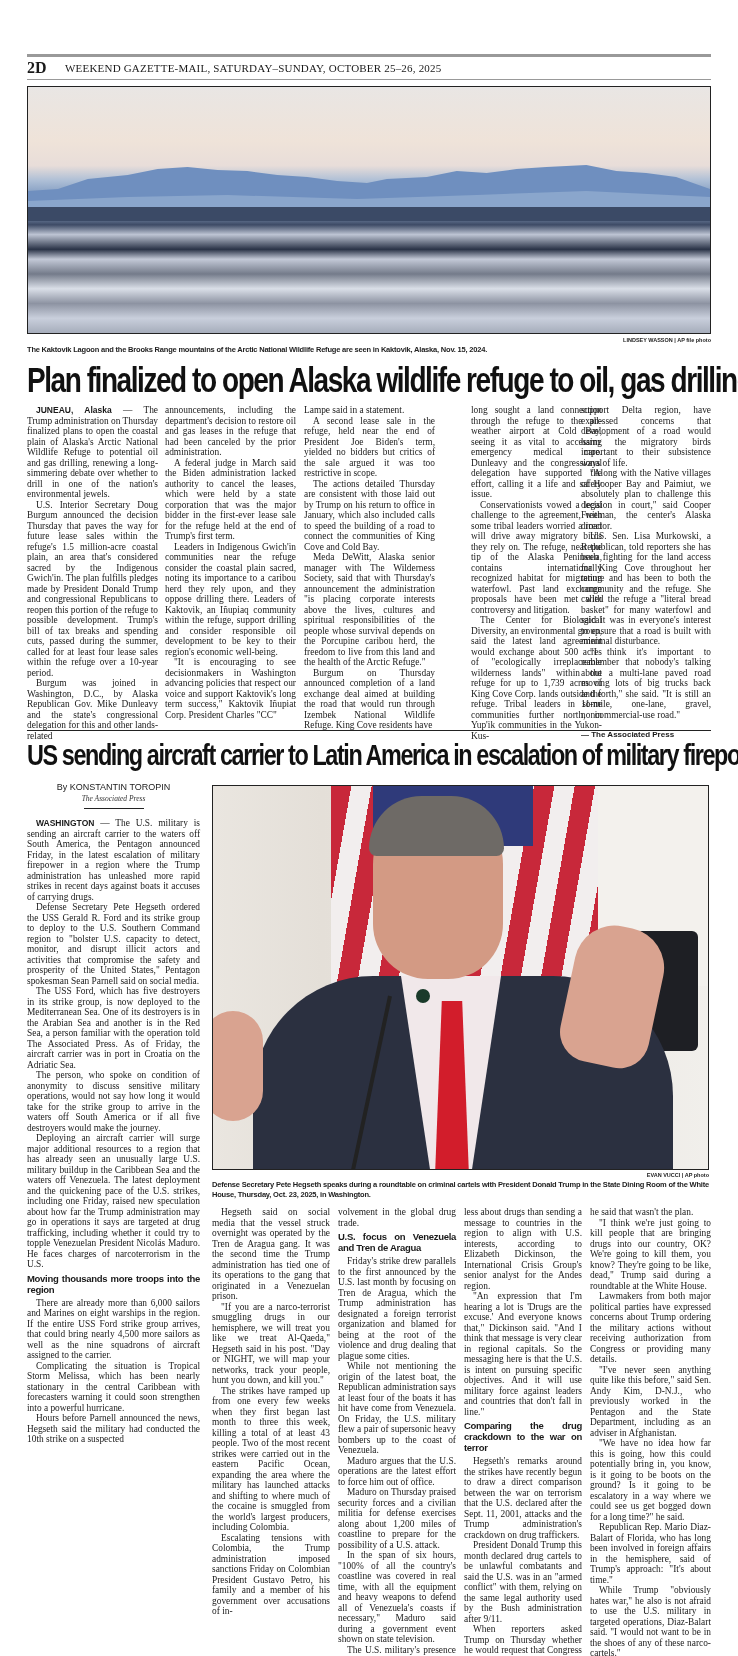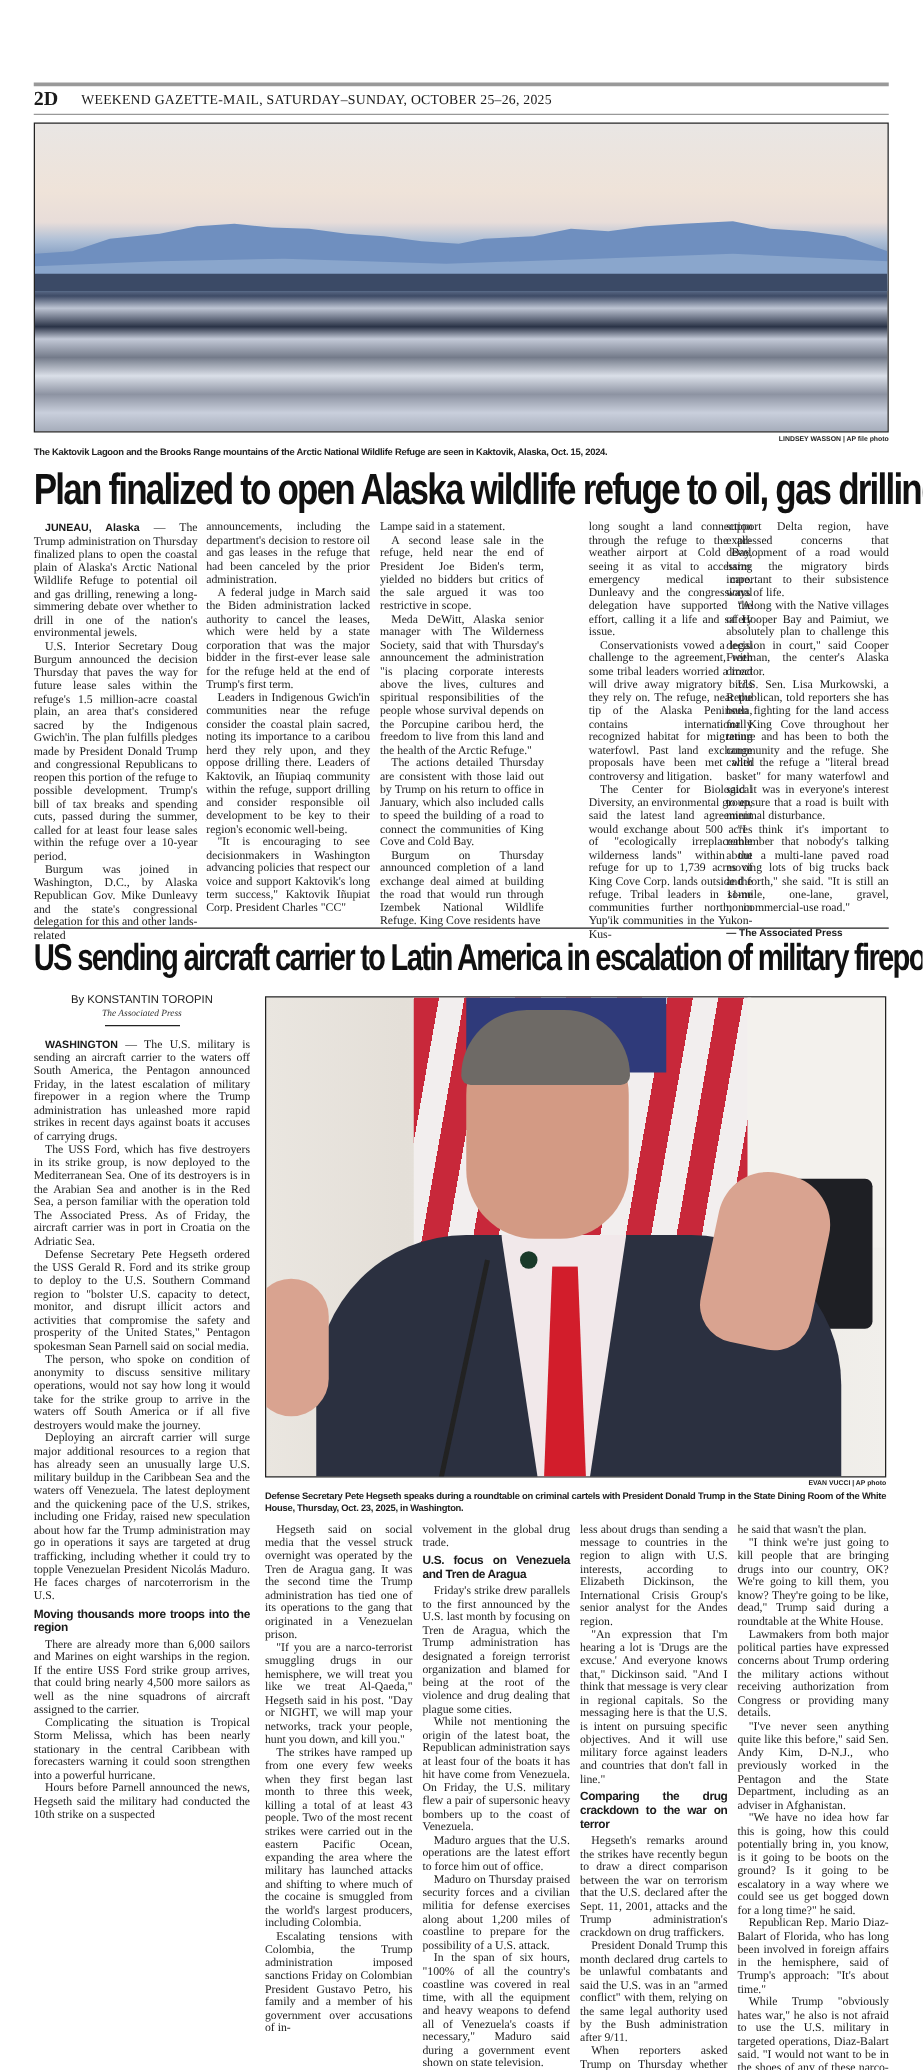--- a/index.html
+++ b/index.html
@@ -1,17 +1,17 @@
 <!DOCTYPE html>
 <html><head>
 <meta charset="utf-8">
 <style>
   * { box-sizing: border-box; margin: 0; padding: 0; }
   body { width: 738px; height: 1656px; background: #fff; color: #1a1a1a; font-family: "DejaVu Serif", serif; position: relative; overflow: hidden; }
-  .page { position: absolute; left: 27px; top: 12px; width: 684px; height: 1380px; }
+  .page { position: absolute; left: 27px; top: 0; width: 684px; height: 1380px; }
 
   .folio { position: absolute; top: 54px; left: 0; width: 684px; height: 26px; border-top: 3px solid #999; border-bottom: 1px solid #999; display: flex; align-items: center; }
   .folio .pg { font-family: "Liberation Serif", serif; font-weight: bold; font-size: 16px; width: 38px; }
   .folio .dl { font-family: "Liberation Serif", serif; font-size: 11px; letter-spacing: 0.2px; }
 
   .photo1 { position: absolute; top: 86px; left: 0; width: 684px; height: 248px; border: 1px solid #222; overflow: hidden;
     background: linear-gradient(180deg, #e9e6e4 0%, #efe3d9 22%, #e8ddd9 32%, #aebfd6 38%, #7f9ac0 44%, #9fb6d6 50%, #3e4b66 56%, #bdc4d3 60%, #2a3347 66%, #c3c9d7 70%, #747b8a 76%, #dadfe8 82%, #8d93a2 88%, #c9cfdc 94%, #a6adbb 100%); }
   .photo1 .mtn { position: absolute; left: 0; top: 74px; width: 100%; height: 60px; }
   .credit { position: absolute; font-family: "Liberation Sans", sans-serif; font-size: 5.5px; font-weight: bold; text-align: right; color: #222; }
   .caption { position: absolute; font-family: "Liberation Sans", sans-serif; font-size: 7.5px; font-weight: bold; line-height: 10px; color: #222; letter-spacing: -0.2px; }
@@ -59,40 +59,40 @@
   </div>
 
   <div class="photo1">
     <svg class="mtn" viewBox="0 0 684 60" preserveAspectRatio="none">
       <polygon fill="#6f8fbf" points="0,30 30,28 60,18 100,14 130,8 160,6 190,9 220,10 250,14 280,16 310,20 340,22 360,18 400,16 430,10 460,12 490,8 520,6 560,4 590,10 620,12 650,16 684,28 684,60 0,60"></polygon>
       <polygon fill="#8aa6cc" points="0,40 100,36 200,34 330,38 450,34 560,30 684,36 684,60 0,60"></polygon>
       <rect x="0" y="46" width="684" height="14" fill="#3b4a66"></rect>
     </svg>
   </div>
   <div class="credit" style="top:337px; right:0; width:300px;">LINDSEY WASSON | AP file photo</div>
-  <div class="caption" style="top:345px; left:0; width:684px;">The Kaktovik Lagoon and the Brooks Range mountains of the Arctic National Wildlife Refuge are seen in Kaktovik, Alaska, Oct. 15, 2024.</div>
+  <div class="caption" style="top:345px; left:0; width:684px;">The Kaktovik Lagoon and the Brooks Range mountains of the Arctic National Wildlife Refuge are seen in Kaktovik, Alaska, Nov. 15, 2024.</div>
 
   <div class="headline" style="top:360px; font-size:35px; transform:scaleX(0.80);">Plan finalized to open Alaska wildlife refuge to oil, gas drilling</div>
 
   <div class="col" style="left:0; top:405px; width:131px;">
     <p><span class="dateline">JUNEAU, Alaska</span><span> — The Trump administration on Thursday finalized plans to open the coastal plain of Alaska's Arctic National Wildlife Refuge to potential oil and gas drilling, renewing a long-simmering debate over whether to drill in one of the nation's environmental jewels.</span></p>
     <p>U.S. Interior Secretary Doug Burgum announced the decision Thursday that paves the way for future lease sales within the refuge's 1.5 million-acre coastal plain, an area that's considered sacred by the Indigenous Gwich'in. The plan fulfills pledges made by President Donald Trump and congressional Republicans to reopen this portion of the refuge to possible development. Trump's bill of tax breaks and spending cuts, passed during the summer, called for at least four lease sales within the refuge over a 10-year period.</p>
     <p>Burgum was joined in Washington, D.C., by Alaska Republican Gov. Mike Dunleavy and the state's congressional delegation for this and other lands-related</p>
   </div>
   <div class="col" style="left:138px; top:405px; width:131px;">
     <p class="noi" style="text-indent:0">announcements, including the department's decision to restore oil and gas leases in the refuge that had been canceled by the prior administration.</p>
     <p>A federal judge in March said the Biden administration lacked authority to cancel the leases, which were held by a state corporation that was the major bidder in the first-ever lease sale for the refuge held at the end of Trump's first term.</p>
     <p>Leaders in Indigenous Gwich'in communities near the refuge consider the coastal plain sacred, noting its importance to a caribou herd they rely upon, and they oppose drilling there. Leaders of Kaktovik, an Iñupiaq community within the refuge, support drilling and consider responsible oil development to be key to their region's economic well-being.</p>
     <p>"It is encouraging to see decisionmakers in Washington advancing policies that respect our voice and support Kaktovik's long term success," Kaktovik Iñupiat Corp. President Charles "CC"</p>
   </div>
   <div class="col" style="left:277px; top:405px; width:131px;">
     <p style="text-indent:0">Lampe said in a statement.</p>
     <p>A second lease sale in the refuge, held near the end of President Joe Biden's term, yielded no bidders but critics of the sale argued it was too restrictive in scope.</p>
+    <p>The actions detailed Thursday are consistent with those laid out by Trump on his return to office in January, which also included calls to speed the building of a road to connect the communities of King Cove and Cold Bay.</p>
     <p>Meda DeWitt, Alaska senior manager with The Wilderness Society, said that with Thursday's announcement the administration "is placing corporate interests above the lives, cultures and spiritual responsibilities of the people whose survival depends on the Porcupine caribou herd, the freedom to live from this land and the health of the Arctic Refuge."</p>
-    <p>The actions detailed Thursday are consistent with those laid out by Trump on his return to office in January, which also included calls to speed the building of a road to connect the communities of King Cove and Cold Bay.</p>
     <p>Burgum on Thursday announced completion of a land exchange deal aimed at building the road that would run through Izembek National Wildlife Refuge. King Cove residents have</p>
   </div>
   <div class="col" style="left:416px; top:405px; width:131px;margin-left:28px;">
     <p style="text-indent:0">long sought a land connection through the refuge to the all-weather airport at Cold Bay, seeing it as vital to accessing emergency medical care. Dunleavy and the congressional delegation have supported the effort, calling it a life and safety issue.</p>
     <p>Conservationists vowed a legal challenge to the agreement, with some tribal leaders worried a road will drive away migratory birds they rely on. The refuge, near the tip of the Alaska Peninsula, contains internationally recognized habitat for migrating waterfowl. Past land exchange proposals have been met with controversy and litigation.</p>
     <p>The Center for Biological Diversity, an environmental group, said the latest land agreement would exchange about 500 acres of "ecologically irreplaceable wilderness lands" within the refuge for up to 1,739 acres of King Cove Corp. lands outside the refuge. Tribal leaders in some communities further north, in Yup'ik communities in the Yukon-Kus-</p>
   </div>
   <div class="col" style="left:554px; top:405px; width:130px;">
     <p style="text-indent:0">support Delta region, have expressed concerns that development of a road would harm the migratory birds important to their subsistence ways of life.</p>
     <p>"Along with the Native villages of Hooper Bay and Paimiut, we absolutely plan to challenge this decision in court," said Cooper Freeman, the center's Alaska director.</p>
@@ -124,22 +124,22 @@
     <div class="hand1"></div>
     <div class="hand2"></div>
     <div class="mic"></div>
     <div class="micball"></div>
   </div>
   <div class="credit" style="top:1172px; right:2px; width:300px;">EVAN VUCCI | AP photo</div>
   <div class="caption" style="top:1180px; left:185px; width:499px;">Defense Secretary Pete Hegseth speaks during a roundtable on criminal cartels with President Donald Trump in the State Dining Room of the White House, Thursday, Oct. 23, 2025, in Washington.</div>
 
   <div class="col" style="left:0; top:818px; width:173px;">
     <p><span class="dateline">WASHINGTON</span><span> — The U.S. military is sending an aircraft carrier to the waters off South America, the Pentagon announced Friday, in the latest escalation of military firepower in a region where the Trump administration has unleashed more rapid strikes in recent days against boats it accuses of carrying drugs.</span></p>
+    <p>Defense Secretary Pete Hegseth ordered the USS Gerald R. Ford and its strike group to deploy to the U.S. Southern Command region to "bolster U.S. capacity to detect, monitor, and disrupt illicit actors and activities that compromise the safety and prosperity of the United States," Pentagon spokesman Sean Parnell said on social media.</p>
     <p>The USS Ford, which has five destroyers in its strike group, is now deployed to the Mediterranean Sea. One of its destroyers is in the Arabian Sea and another is in the Red Sea, a person familiar with the operation told The Associated Press. As of Friday, the aircraft carrier was in port in Croatia on the Adriatic Sea.</p>
-    <p>Defense Secretary Pete Hegseth ordered the USS Gerald R. Ford and its strike group to deploy to the U.S. Southern Command region to "bolster U.S. capacity to detect, monitor, and disrupt illicit actors and activities that compromise the safety and prosperity of the United States," Pentagon spokesman Sean Parnell said on social media.</p>
     <p>The person, who spoke on condition of anonymity to discuss sensitive military operations, would not say how long it would take for the strike group to arrive in the waters off South America or if all five destroyers would make the journey.</p>
     <p>Deploying an aircraft carrier will surge major additional resources to a region that has already seen an unusually large U.S. military buildup in the Caribbean Sea and the waters off Venezuela. The latest deployment and the quickening pace of the U.S. strikes, including one Friday, raised new speculation about how far the Trump administration may go in operations it says are targeted at drug trafficking, including whether it could try to topple Venezuelan President Nicolás Maduro. He faces charges of narcoterrorism in the U.S.</p>
     <div class="subhead">Moving thousands more troops into the region</div>
     <p>There are already more than 6,000 sailors and Marines on eight warships in the region. If the entire USS Ford strike group arrives, that could bring nearly 4,500 more sailors as well as the nine squadrons of aircraft assigned to the carrier.</p>
     <p>Complicating the situation is Tropical Storm Melissa, which has been nearly stationary in the central Caribbean with forecasters warning it could soon strengthen into a powerful hurricane.</p>
     <p>Hours before Parnell announced the news, Hegseth said the military had conducted the 10th strike on a suspected</p>
   </div>
 
   <div class="col" style="left:185px; top:1207px; width:118px;">
     <p>Hegseth said on social media that the vessel struck overnight was operated by the Tren de Aragua gang. It was the second time the Trump administration has tied one of its operations to the gang that originated in a Venezuelan prison.</p>

